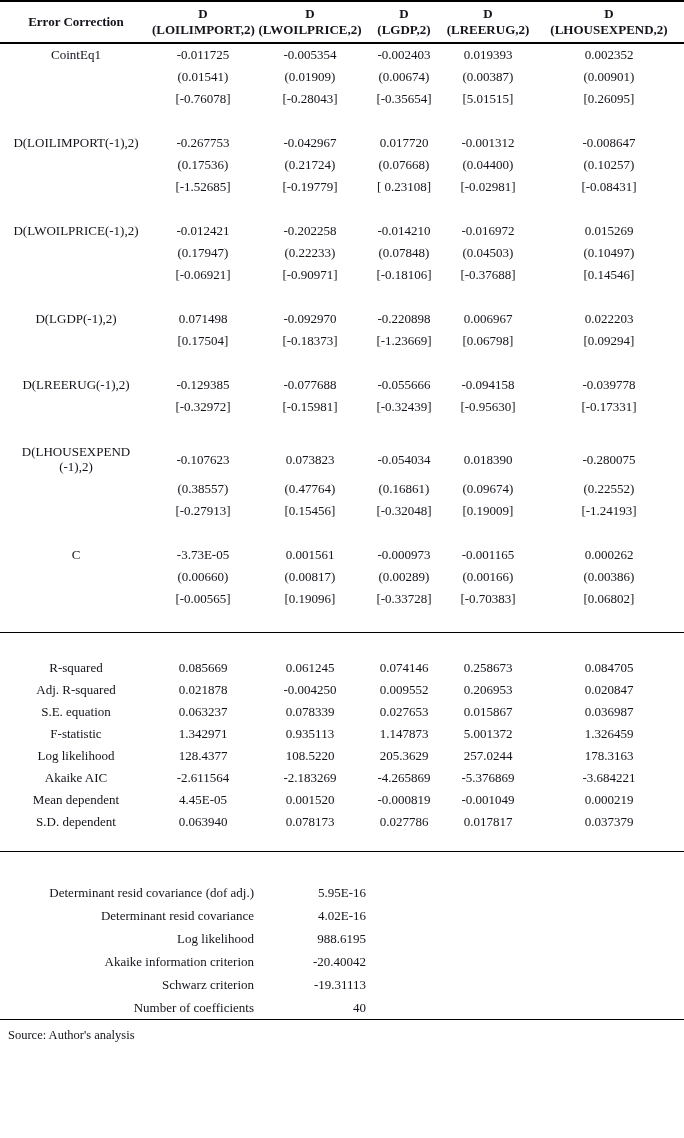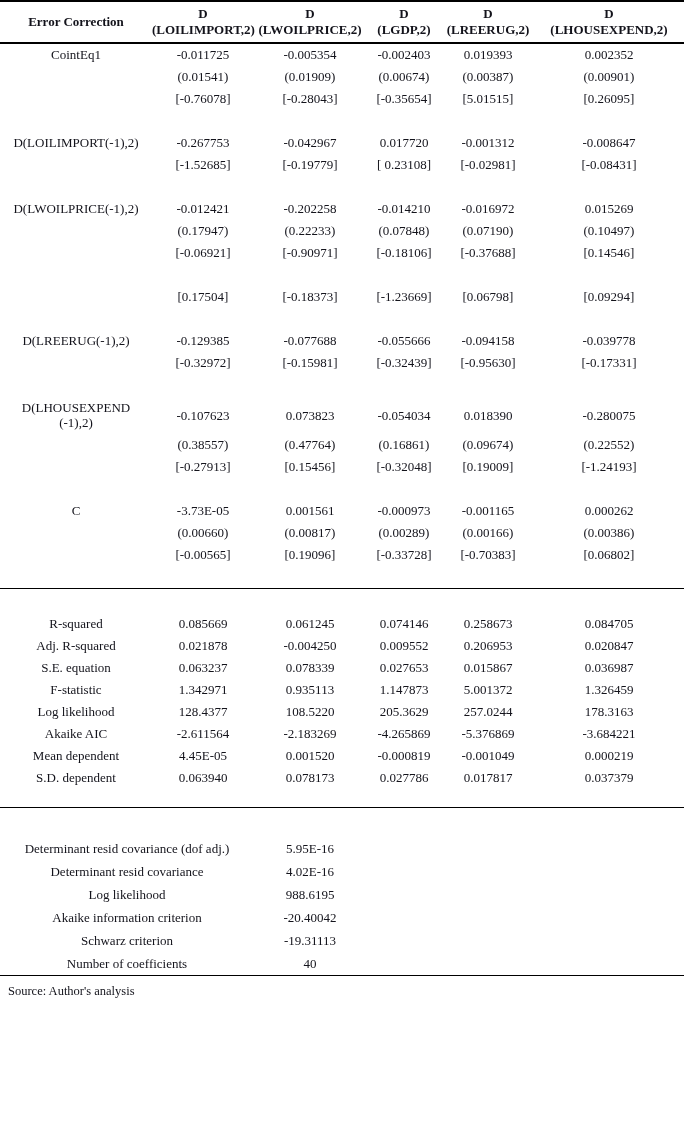--- a/index.html
+++ b/index.html
@@ -34,21 +34,21 @@
     border-bottom: 2px solid #000;
     line-height: 16px;
   }
   tr.coef td, tr.se td, tr.t td { height: 22px; }
   tr.coef.tall td { height: 38px; line-height: 15px; }
   tr.spacer td { height: 22px; }
   tr.hr1 td { height: 24px; border-top: 1.5px solid #000; }
   tr.stat td { height: 22px; font-family: Liberation Serif, serif; }
   tr.gap18 td { height: 18px; }
   tr.hr2 td { height: 29px; border-top: 1.5px solid #000; }
-  tr.sys td { height: 23px; }
+  tr.sys td { height: 23px; text-align: right; }
   .source-note {
     border-top: 1.5px solid #000;
     height: 33px;
     box-sizing: border-box;
     padding: 8px 0 0 8px;
     font-size: 12.5px;
     text-align: left;
   }
 </style>
 </head>
@@ -122,20 +122,28 @@
         <tr class="coef">
           <td>
             <div>D(LOILIMPORT(-1),2)</div>
           </td>
           <td>-0.267753</td>
           <td>-0.042967</td>
           <td>0.017720</td>
           <td>-0.001312</td>
           <td>-0.008647</td>
         </tr>
+        <tr class="se">
+          <td></td>
+          <td>(0.17536)</td>
+          <td>(0.21724)</td>
+          <td>(0.07668)</td>
+          <td>(0.04400)</td>
+          <td>(0.10257)</td>
+        </tr>
         <tr class="t">
           <td></td>
           <td>[-1.52685]</td>
           <td>[-0.19779]</td>
           <td>[ 0.23108]</td>
           <td>[-0.02981]</td>
           <td>[-0.08431]</td>
         </tr>
         <tr class="spacer">
           <td colspan="6"></td>
@@ -148,33 +156,43 @@
           <td>-0.202258</td>
           <td>-0.014210</td>
           <td>-0.016972</td>
           <td>0.015269</td>
         </tr>
         <tr class="se">
           <td></td>
           <td>(0.17947)</td>
           <td>(0.22233)</td>
           <td>(0.07848)</td>
-          <td>(0.07190)</td>
+          <td>(0.04503)</td>
           <td>(0.10497)</td>
         </tr>
         <tr class="t">
           <td></td>
           <td>[-0.06921]</td>
           <td>[-0.90971]</td>
           <td>[-0.18106]</td>
           <td>[-0.37688]</td>
           <td>[0.14546]</td>
         </tr>
         <tr class="spacer">
           <td colspan="6"></td>
+        </tr>
+        <tr class="coef">
+          <td>
+            <div>D(LGDP(-1),2)</div>
+          </td>
+          <td>0.071498</td>
+          <td>-0.092970</td>
+          <td>-0.220898</td>
+          <td>0.006967</td>
+          <td>0.022203</td>
         </tr>
         <tr class="t">
           <td></td>
           <td>[0.17504]</td>
           <td>[-0.18373]</td>
           <td>[-1.23669]</td>
           <td>[0.06798]</td>
           <td>[0.09294]</td>
         </tr>
         <tr class="spacer">

